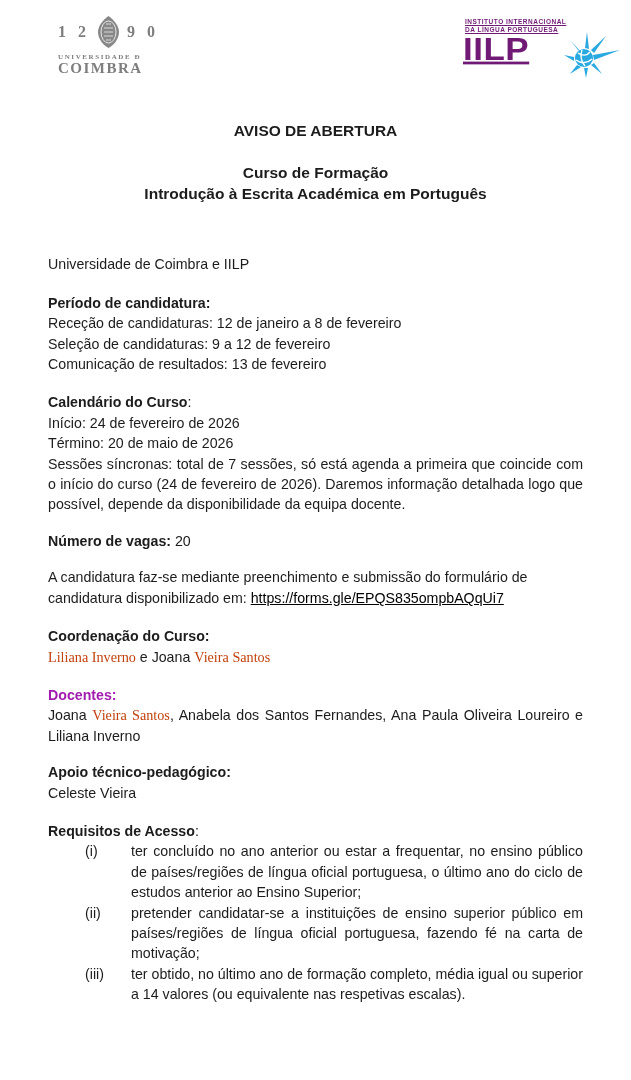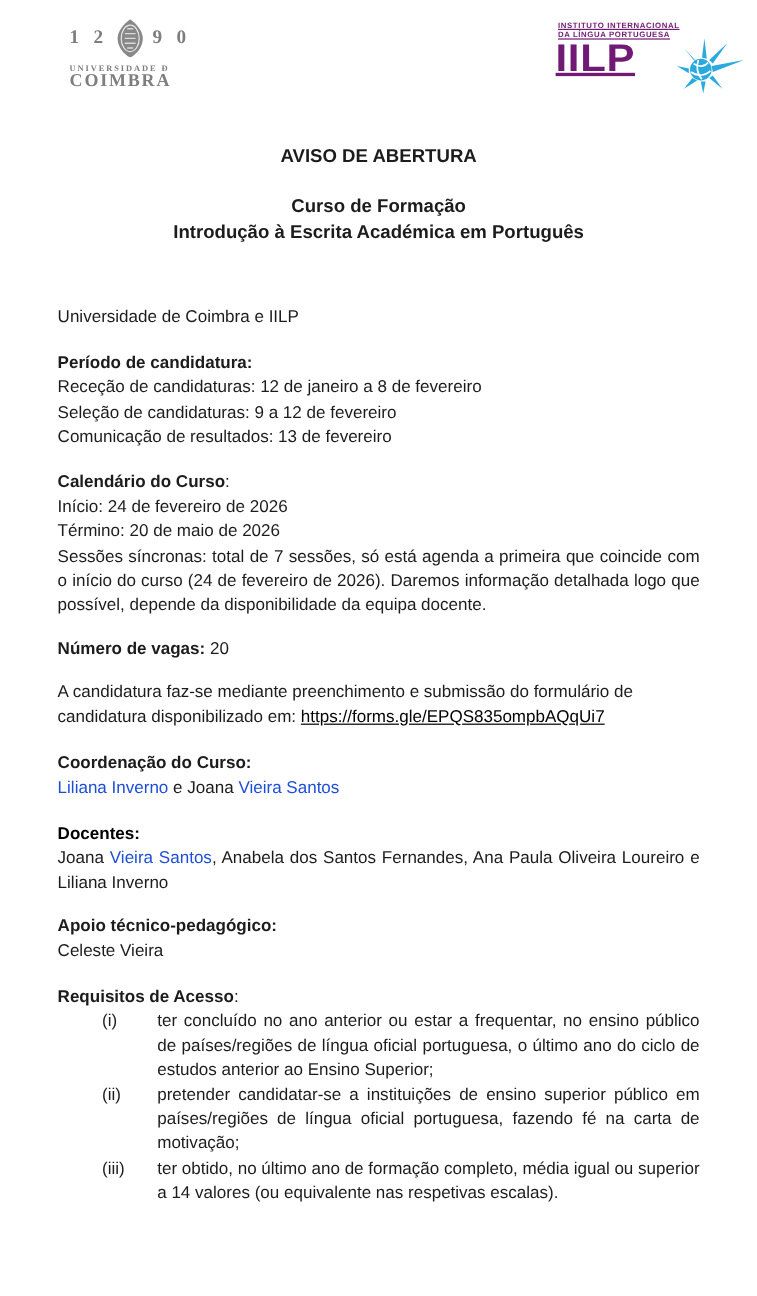--- a/index.html
+++ b/index.html
@@ -21,22 +21,22 @@
     transform:scaleY(0.92);transform-origin:top left;}
   .iilp-sun{position:absolute;right:-4px;top:10px;}
   
   .content{padding:0 48px;font-size:14.2px;line-height:20.4px;}
   .title{text-align:center;font-weight:bold;font-size:15.5px;margin-top:45px;}
   .subtitle{text-align:center;font-weight:bold;font-size:15.5px;margin-top:21px;line-height:21px;}
   .sec{margin-top:18px;}
   .sec-first{margin-top:50px;}
   b.h{font-weight:bold;}
   .just{text-align:justify;}
-  .green{color:#1d4ed8;}
-  .h-green{color:#000000;font-weight:bold;}
+  .green{color:#c2410c;font-family:Liberation Serif, serif;}
+  .h-green{color:#a21caf;font-weight:bold;}
   a.doclink{color:#000000;text-decoration:underline;cursor:pointer;}
   .req-item{display:flex;}
   .req-num{width:83px;padding-left:37px;box-sizing:border-box;flex:none;}
   .req-text{flex:1;text-align:justify;}
 </style>
 </head>
 <body>
 
 <div class="page">
 

